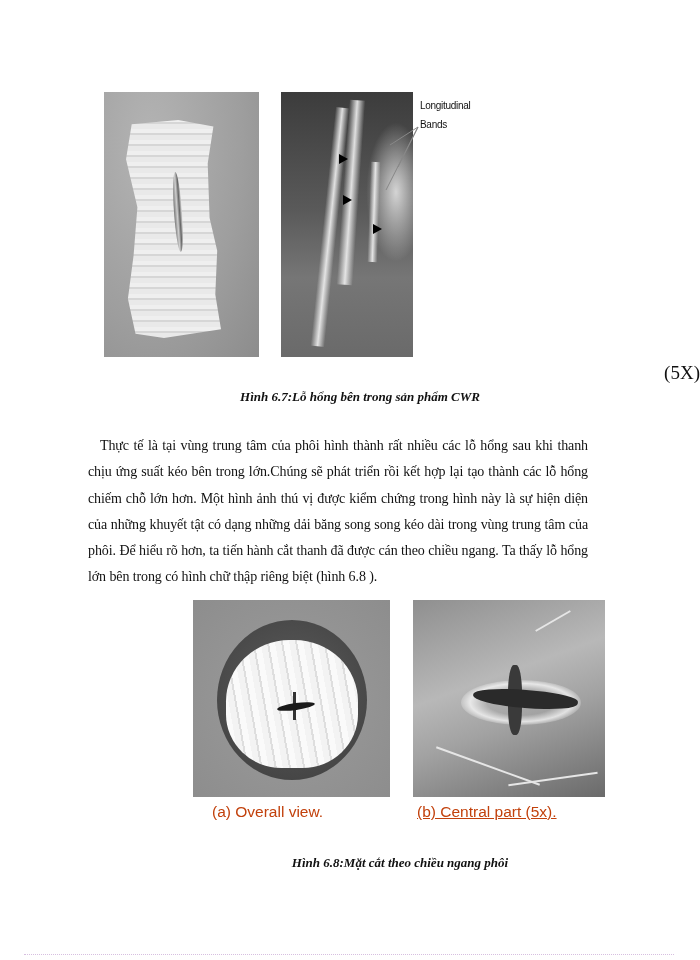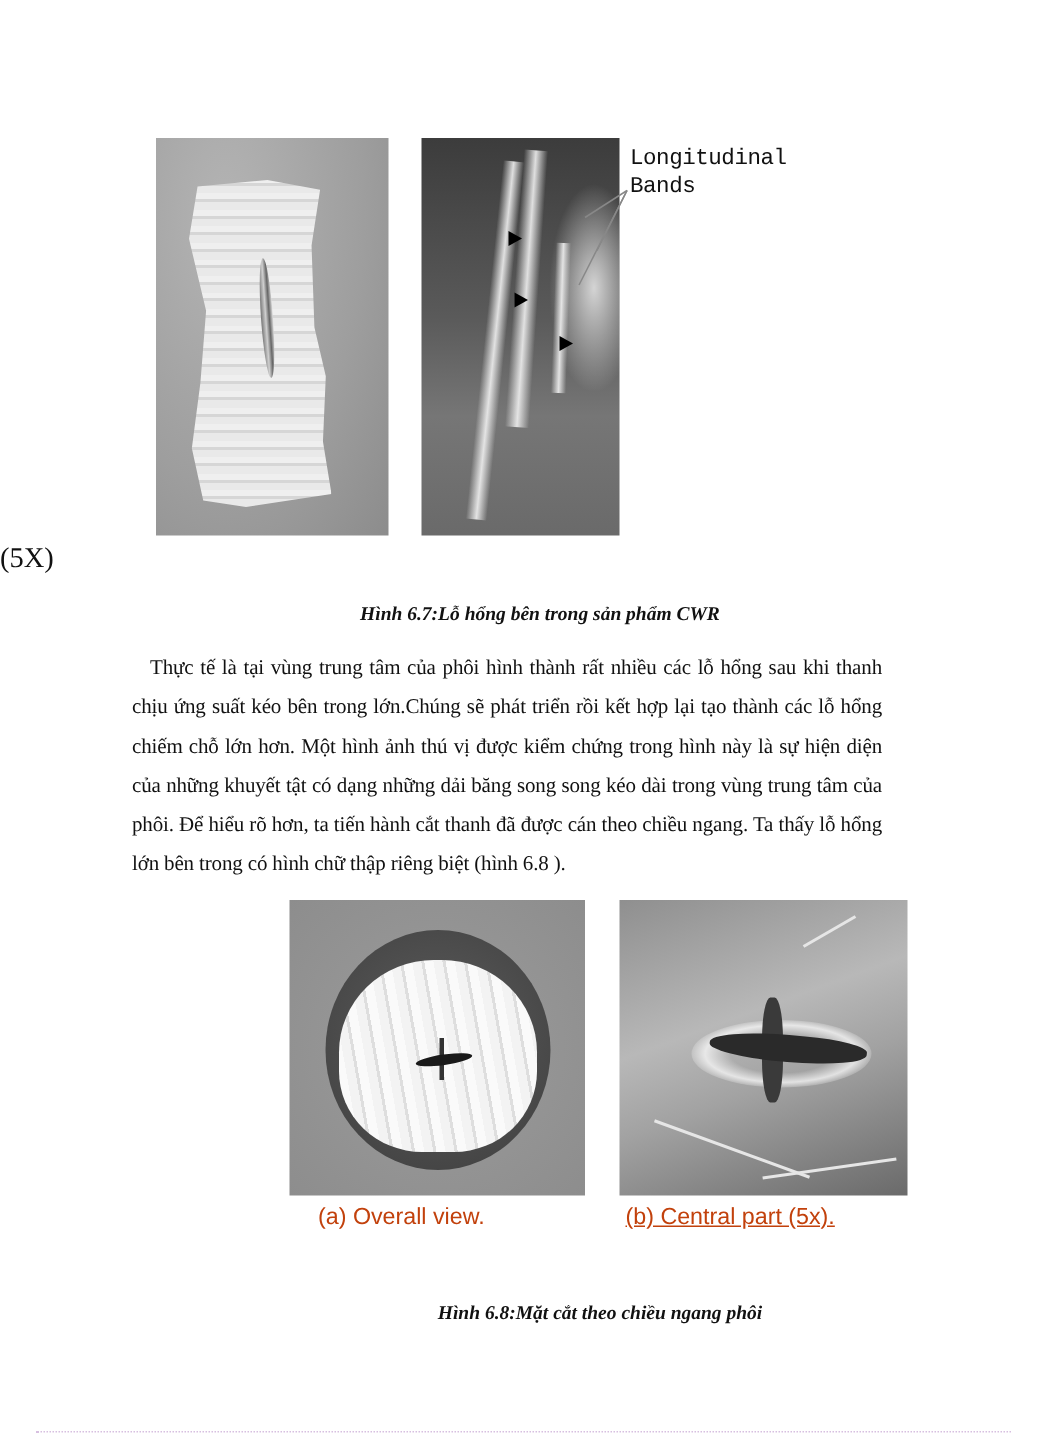--- a/index.html
+++ b/index.html
@@ -23,25 +23,25 @@
     #img-b .hl { background: linear-gradient(90deg, rgba(255,255,255,0) 0%, rgba(240,240,240,.9) 50%, rgba(255,255,255,0) 100%); }
     #img-b .band1 { left: 42px; top: 15px; width: 14px; height: 240px; transform: rotate(6deg); }
     #img-b .band2 { left: 62px; top: 8px; width: 16px; height: 185px; transform: rotate(4deg); }
     #img-b .band3 { left: 88px; top: 70px; width: 10px; height: 100px; transform: rotate(2deg); }
     #img-b .glow { left: 85px; top: 30px; width: 60px; height: 140px;
       background: radial-gradient(ellipse, rgba(255,255,255,.75), rgba(255,255,255,0) 70%); }
     .arrow { width: 0; height: 0; border-top: 5px solid transparent; border-bottom: 5px solid transparent; border-left: 9px solid #000; }
     #img-b .ar1 { left: 58px; top: 62px; }
     #img-b .ar2 { left: 62px; top: 103px; }
     #img-b .ar3 { left: 92px; top: 132px; }
-    .label-bands { position: absolute; left: 420px; top: 96px; font-family: Liberation Mono, monospace;
-      font-size: 15px; line-height: 19px; color: #111; letter-spacing: -0.3px; }
+    .label-bands { position: absolute; left: 420px; top: 96px; font-family: Liberation Sans, sans-serif;
+      font-size: 10px; line-height: 19px; color: #111; letter-spacing: -0.3px; }
     svg.leader { position: absolute; left: 360px; top: 125px; }
-    .mag { position: absolute; left: 0; width: 700px; top: 362px; text-align: left; font-size: 19px; }
-    .caption { position: absolute; left: 0; width: 700px; text-align: center; font-style: italic; font-weight: bold; font-size: 13px; margin-top: 12px; }
+    .mag { position: absolute; left: 0; width: 700px; top: 362px; text-align: right; font-size: 19px; }
+    .caption { position: absolute; left: 0; width: 700px; text-align: center; font-style: italic; font-weight: bold; font-size: 13px; }
     #cap-67 { top: 389px; left: 20px; width: 680px; }
     #cap-68 { top: 855px; left: 60px; width: 680px; }
     .para { position: absolute; left: 88px; top: 433px; width: 500px; font-size: 14px; line-height: 26.3px;
       text-align: justify; text-indent: 12px; letter-spacing: -0.1px; }
     
     #img-c { left: 193px; top: 600px; width: 197px; height: 197px;
       background: radial-gradient(circle at 50% 50%, #9c9c9c 0%, #8d8d8d 100%); }
     #img-c .disc { left: 24px; top: 20px; width: 150px; height: 160px; border-radius: 50%;
       background: radial-gradient(circle at 50% 45%, #5d5d5d 0%, #3e3e3e 100%); }
     #img-c .face { left: 33px; top: 40px; width: 132px; height: 128px; border-radius: 48% 48% 42% 42%;

